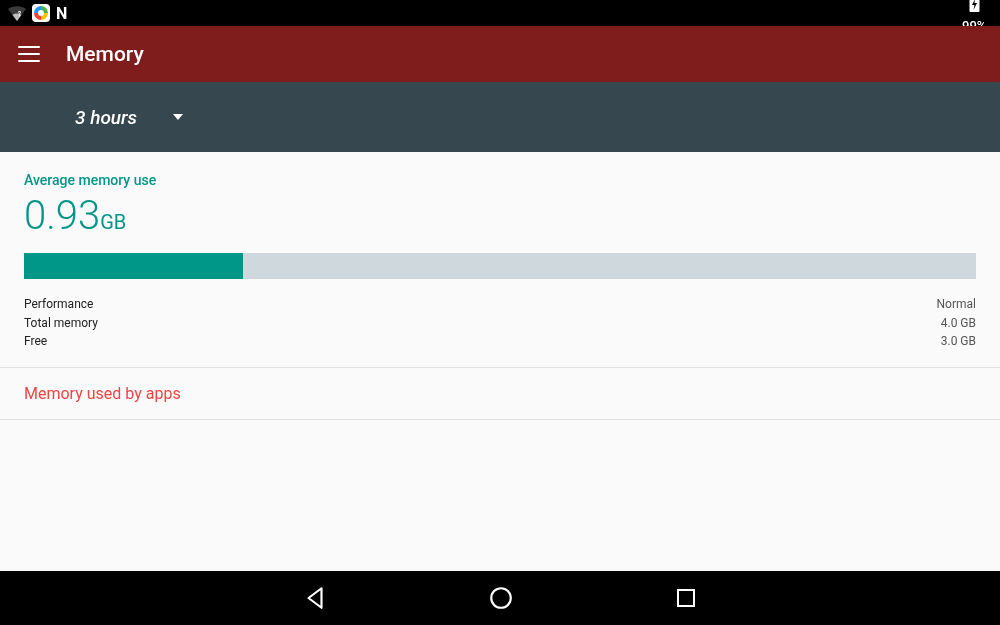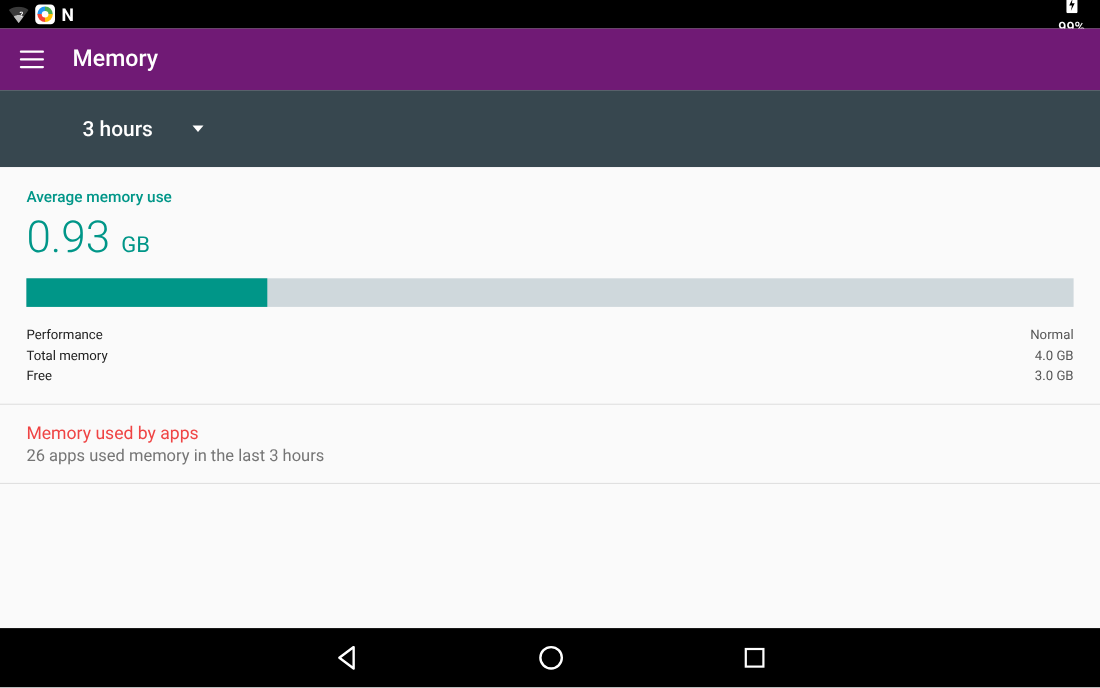--- a/index.html
+++ b/index.html
@@ -14,35 +14,35 @@
   .app-icon-1 { width:18px; height:18px; border-radius:4px; background:#fff; position:relative; overflow:hidden;}
   .app-icon-1::before{content:"";position:absolute;inset:2px;border-radius:50%;background:conic-gradient(#4caf50 0 90deg,#ffc107 90deg 180deg,#f44336 180deg 270deg,#2196f3 270deg 360deg);}
   .app-icon-1::after{content:"";position:absolute;inset:6px;border-radius:50%;background:#fff;}
   .n-letter{font-weight:700;font-size:16px;color:#fff;}
   .no-sim{width:14px;height:16px;position:relative;opacity:.6;}
   .no-sim svg{display:block;}
   .batt{display:flex;align-items:center;gap:1px;}
   .clock{letter-spacing:.5px;}
 
   
-  .app-bar { height: 56px; background: #701a75; color:#fff; display:flex; align-items:center; padding:0 18px; gap:26px;}
+  .app-bar { height: 56px; background: #7f1d1d; color:#fff; display:flex; align-items:center; padding:0 18px; gap:26px;}
   .hamburger{ width:22px; height:16px; display:flex; flex-direction:column; justify-content:space-between; cursor:pointer;}
   .hamburger span{height:2px;background:#fff;border-radius:1px;}
   .app-title{font-size:21px;font-weight:500;}
 
   
   .dropdown-bar{height:70px;background:#37474f;color:#fff;display:flex;align-items:center;padding-left:75px;}
   .dropdown{display:flex;align-items:center;gap:36px;cursor:pointer;}
-  .dropdown-label{font-size:19px;font-weight:500;}
+  .dropdown-label{font-size:19px;font-weight:500;font-style:italic;}
   .dropdown-caret{width:0;height:0;border-left:5px solid transparent;border-right:5px solid transparent;border-top:6px solid #fff;}
 
   
   .main{flex:1;background:#fafafa;padding:20px 24px 0 24px;overflow:auto;}
   .section-heading{color:#009688;font-size:14px;font-weight:500;margin-bottom:4px;}
-  .big-value{color:#009688;display:flex;align-items:baseline;gap:10px;margin-bottom:14px;text-align:right;}
+  .big-value{color:#009688;display:flex;align-items:baseline;margin-bottom:14px;text-align:right;}
   .big-value .num{font-size:40px;font-weight:300;}
   .big-value .unit{font-size:20px;font-weight:400;}
   .progress{width:100%;height:26px;background:#cfd8dc;position:relative;margin-bottom:16px;}
   .progress-fill{height:100%;background:#009688;width:23%;}
 
   .stat-row{display:flex;justify-content:space-between;font-size:12px;color:#212121;line-height:1.55;}
   .stat-row .val{color:#555;}
   .divider{height:1px;background:#e0e0e0;margin:16px -24px;}
 
   .apps-title{font-size:16px;color:#ef4444;margin-bottom:2px;}
@@ -125,21 +125,20 @@
     </div>
     <div class="stat-row">
       <span>Free</span>
       <span class="val">3.0 GB</span>
     </div>
 
     <div class="divider"></div>
 
     <div>
       <div class="apps-title">Memory used by apps</div>
-      <div class="apps-sub">26 apps used memory in the last 3 hours</div>
     </div>
 
     <div class="divider"></div>
   </div>
 
   <div class="nav-bar">
     <div class="nav-btn">
       <svg width="26" height="26" viewBox="0 0 24 24">
           <path d="M18 3 L6 12 L18 21 Z" fill="none" stroke="#fff" stroke-width="2" stroke-linejoin="round"></path>
         </svg>

